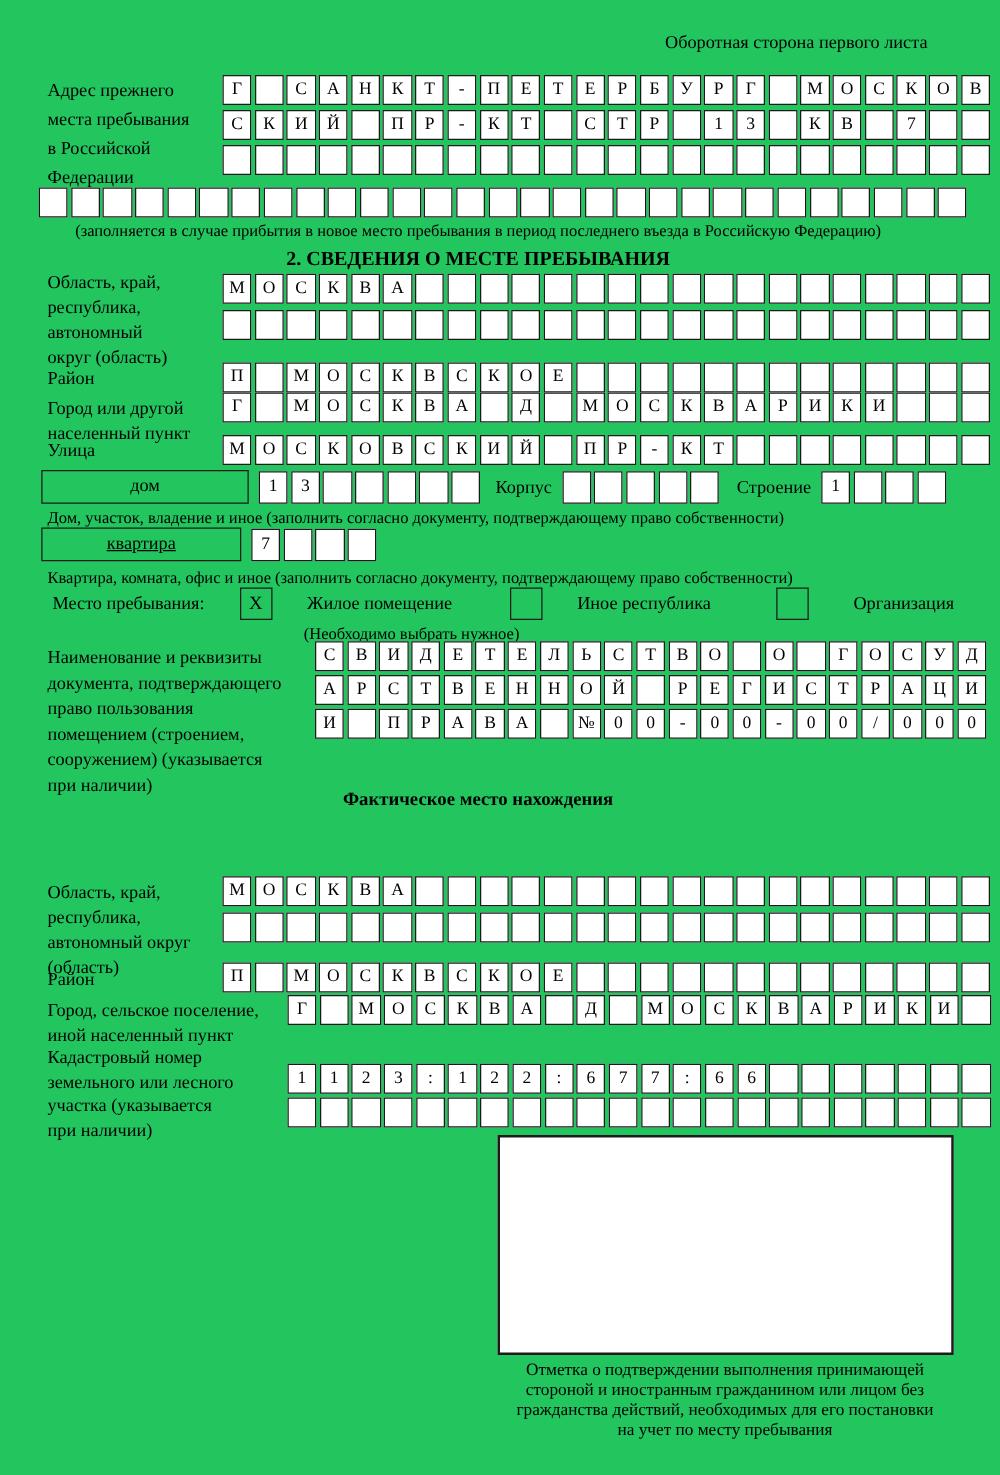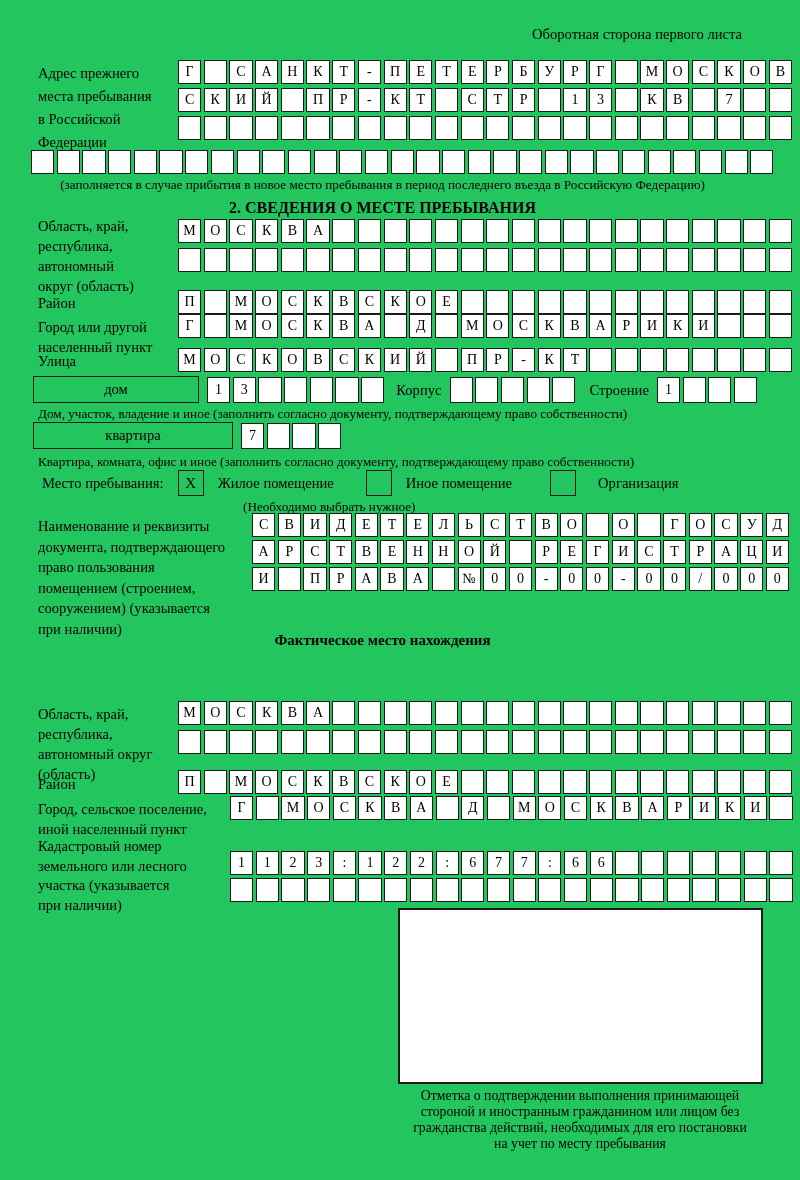--- a/index.html
+++ b/index.html
@@ -332,36 +332,36 @@
     <div class="box-row h26">
         <span class="cell">1</span>
         <span class="cell"></span>
         <span class="cell"></span>
         <span class="cell"></span>
       </div>
   </div>
   <div class="abs note" style="top:406px; left:38px;">Дом, участок, владение и иное (заполнить согласно документу, подтверждающему право собственности)</div>
 
   <div class="abs inline-row" style="top:422px; left:33px; gap:8px;">
-    <div class="widebox" style="width:200px;">квартира</div>
+    <div class="widebox" style="width:160px;text-decoration:underline;">квартира</div>
     <div class="box-row h26">
         <span class="cell">7</span>
         <span class="cell"></span>
         <span class="cell"></span>
         <span class="cell"></span>
       </div>
   </div>
   <div class="abs note" style="top:454px; left:38px;">Квартира, комната, офис и иное (заполнить согласно документу, подтверждающему право собственности)</div>
 
-  <div class="abs inline-row" style="top:470px; left:42px; gap:14px;">
+  <div class="abs inline-row" style="top:470px; left:42px; gap:28px;">
     <span class="label">Место пребывания:</span>
     <span class="chk">X</span>
     <span class="label">Жилое помещение</span>
     <span class="chk" style="margin-left:18px;"></span>
-    <span class="label">Иное помещение</span>
+    <span class="label">Иное республика</span>
     <span class="chk" style="margin-left:24px;"></span>
     <span class="label" style="margin-left:8px;">Организация</span>
   </div>
   <div class="abs note" style="top:499px; left:243px;">(Необходимо выбрать нужное)</div>
 
   <div class="abs label lh205" style="top:516px; left:38px;">Наименование и реквизиты
 документа, подтверждающего
 право пользования
 помещением (строением,
 сооружением) (указывается

